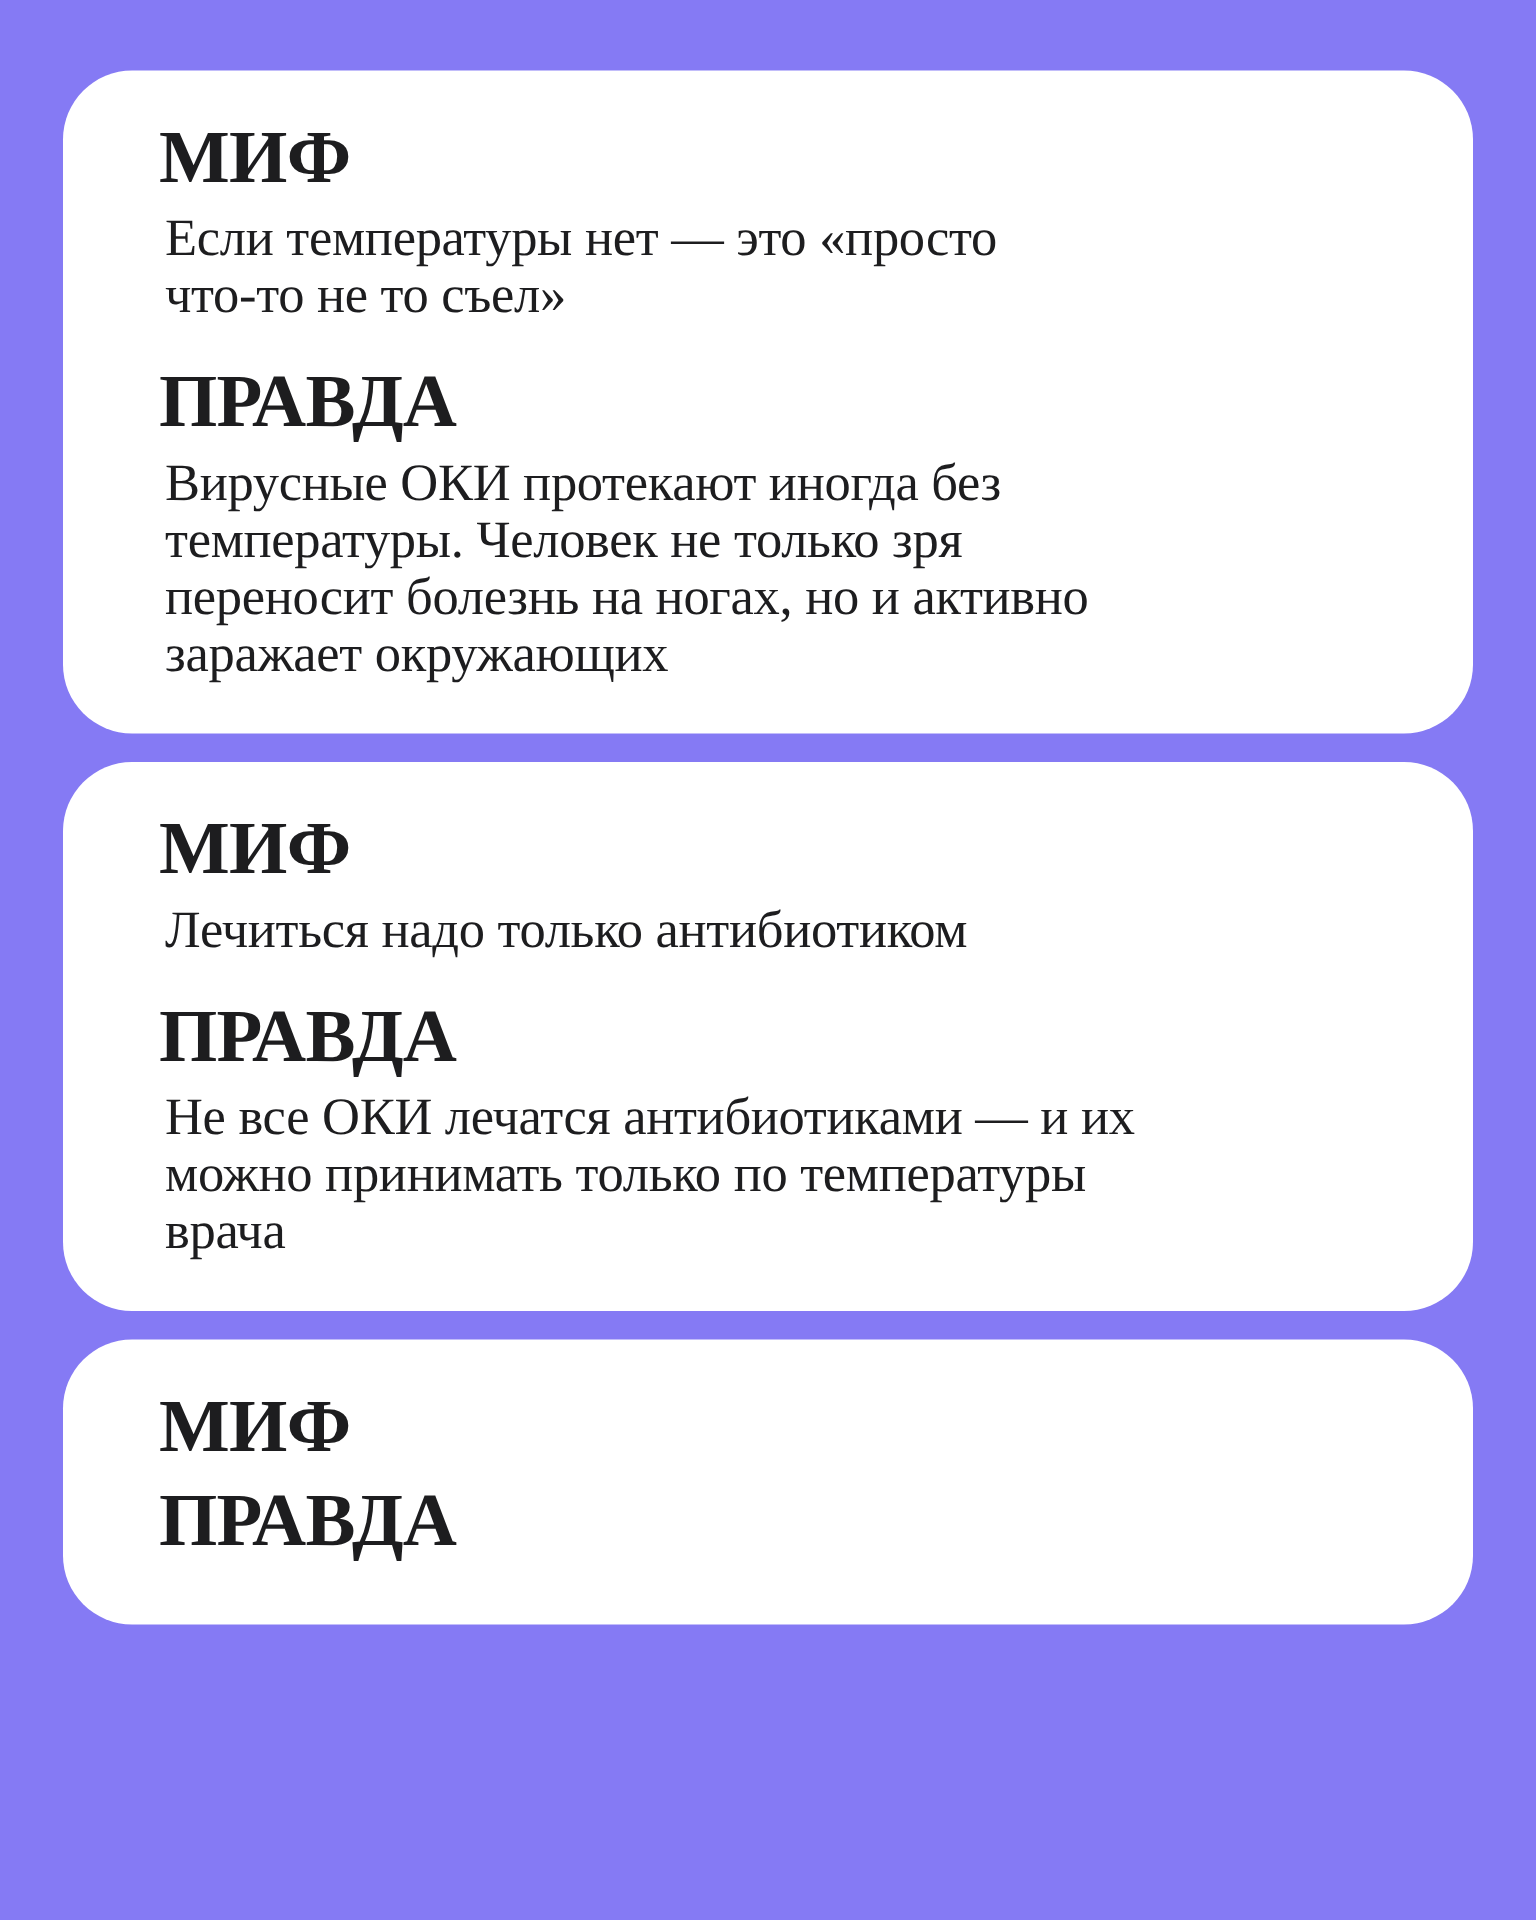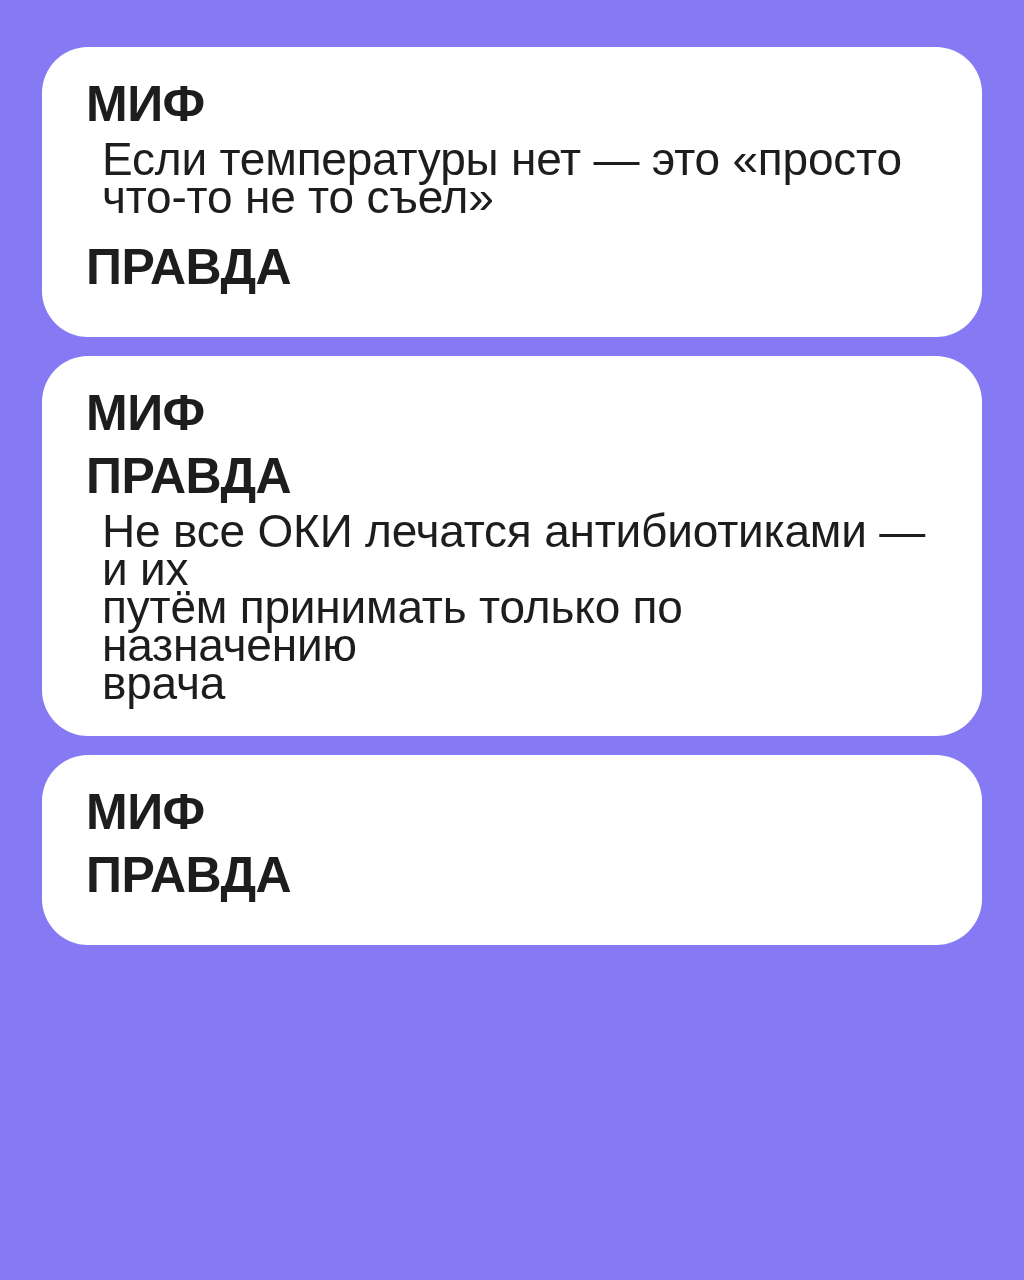--- a/index.html
+++ b/index.html
@@ -18,59 +18,65 @@
     width: 1024px;
     height: 1280px;
     padding: 47px 42px 58px 42px;
     display: flex;
     flex-direction: column;
     gap: 19px;
   }
   .card {
     background: #ffffff;
     border-radius: 46px;
-    padding: 30px 54px 34px 44px;
+    padding: 30px 54px 34px 64px;
     color: #1d1d1f;
+    font-family: Liberation Serif, serif;
   }
   .card .heading {
     font-size: 50px;
     line-height: 55px;
     font-weight: 800;
     letter-spacing: -0.5px;
     margin: 0 0 8px 0;
   }
   .card .body-text {
-    font-size: 46px;
+    font-size: 35px;
     line-height: 38px;
     font-weight: 400;
     letter-spacing: -0.2px;
-    margin: 0 0 24px 16px;
+    margin: 0 0 24px 4px;
     white-space: pre-line;
   }
   .card .body-text:last-child {
     margin-bottom: 0;
   }
 </style>
 </head>
 <body>
 
 <div class="page">
 
   <section class="card">
     <h2 class="heading">МИФ</h2>
     <p class="body-text">Если температуры нет — это «просто
 что-то не то съел»</p>
     <h2 class="heading">ПРАВДА</h2>
+    <p class="body-text">Вирусные ОКИ протекают иногда без
+температуры. Человек не только зря
+переносит болезнь на ногах, но и активно
+заражает окружающих</p>
   </section>
 
   <section class="card">
     <h2 class="heading">МИФ</h2>
+    <p class="body-text">Лечиться надо только антибиотиком</p>
     <h2 class="heading">ПРАВДА</h2>
     <p class="body-text">Не все ОКИ лечатся антибиотиками — и их
-путём принимать только по назначению
+можно принимать только по температуры
 врача</p>
   </section>
 
   <section class="card">
     <h2 class="heading">МИФ</h2>
     <h2 class="heading">ПРАВДА</h2>
   </section>
 
 </div>
 

